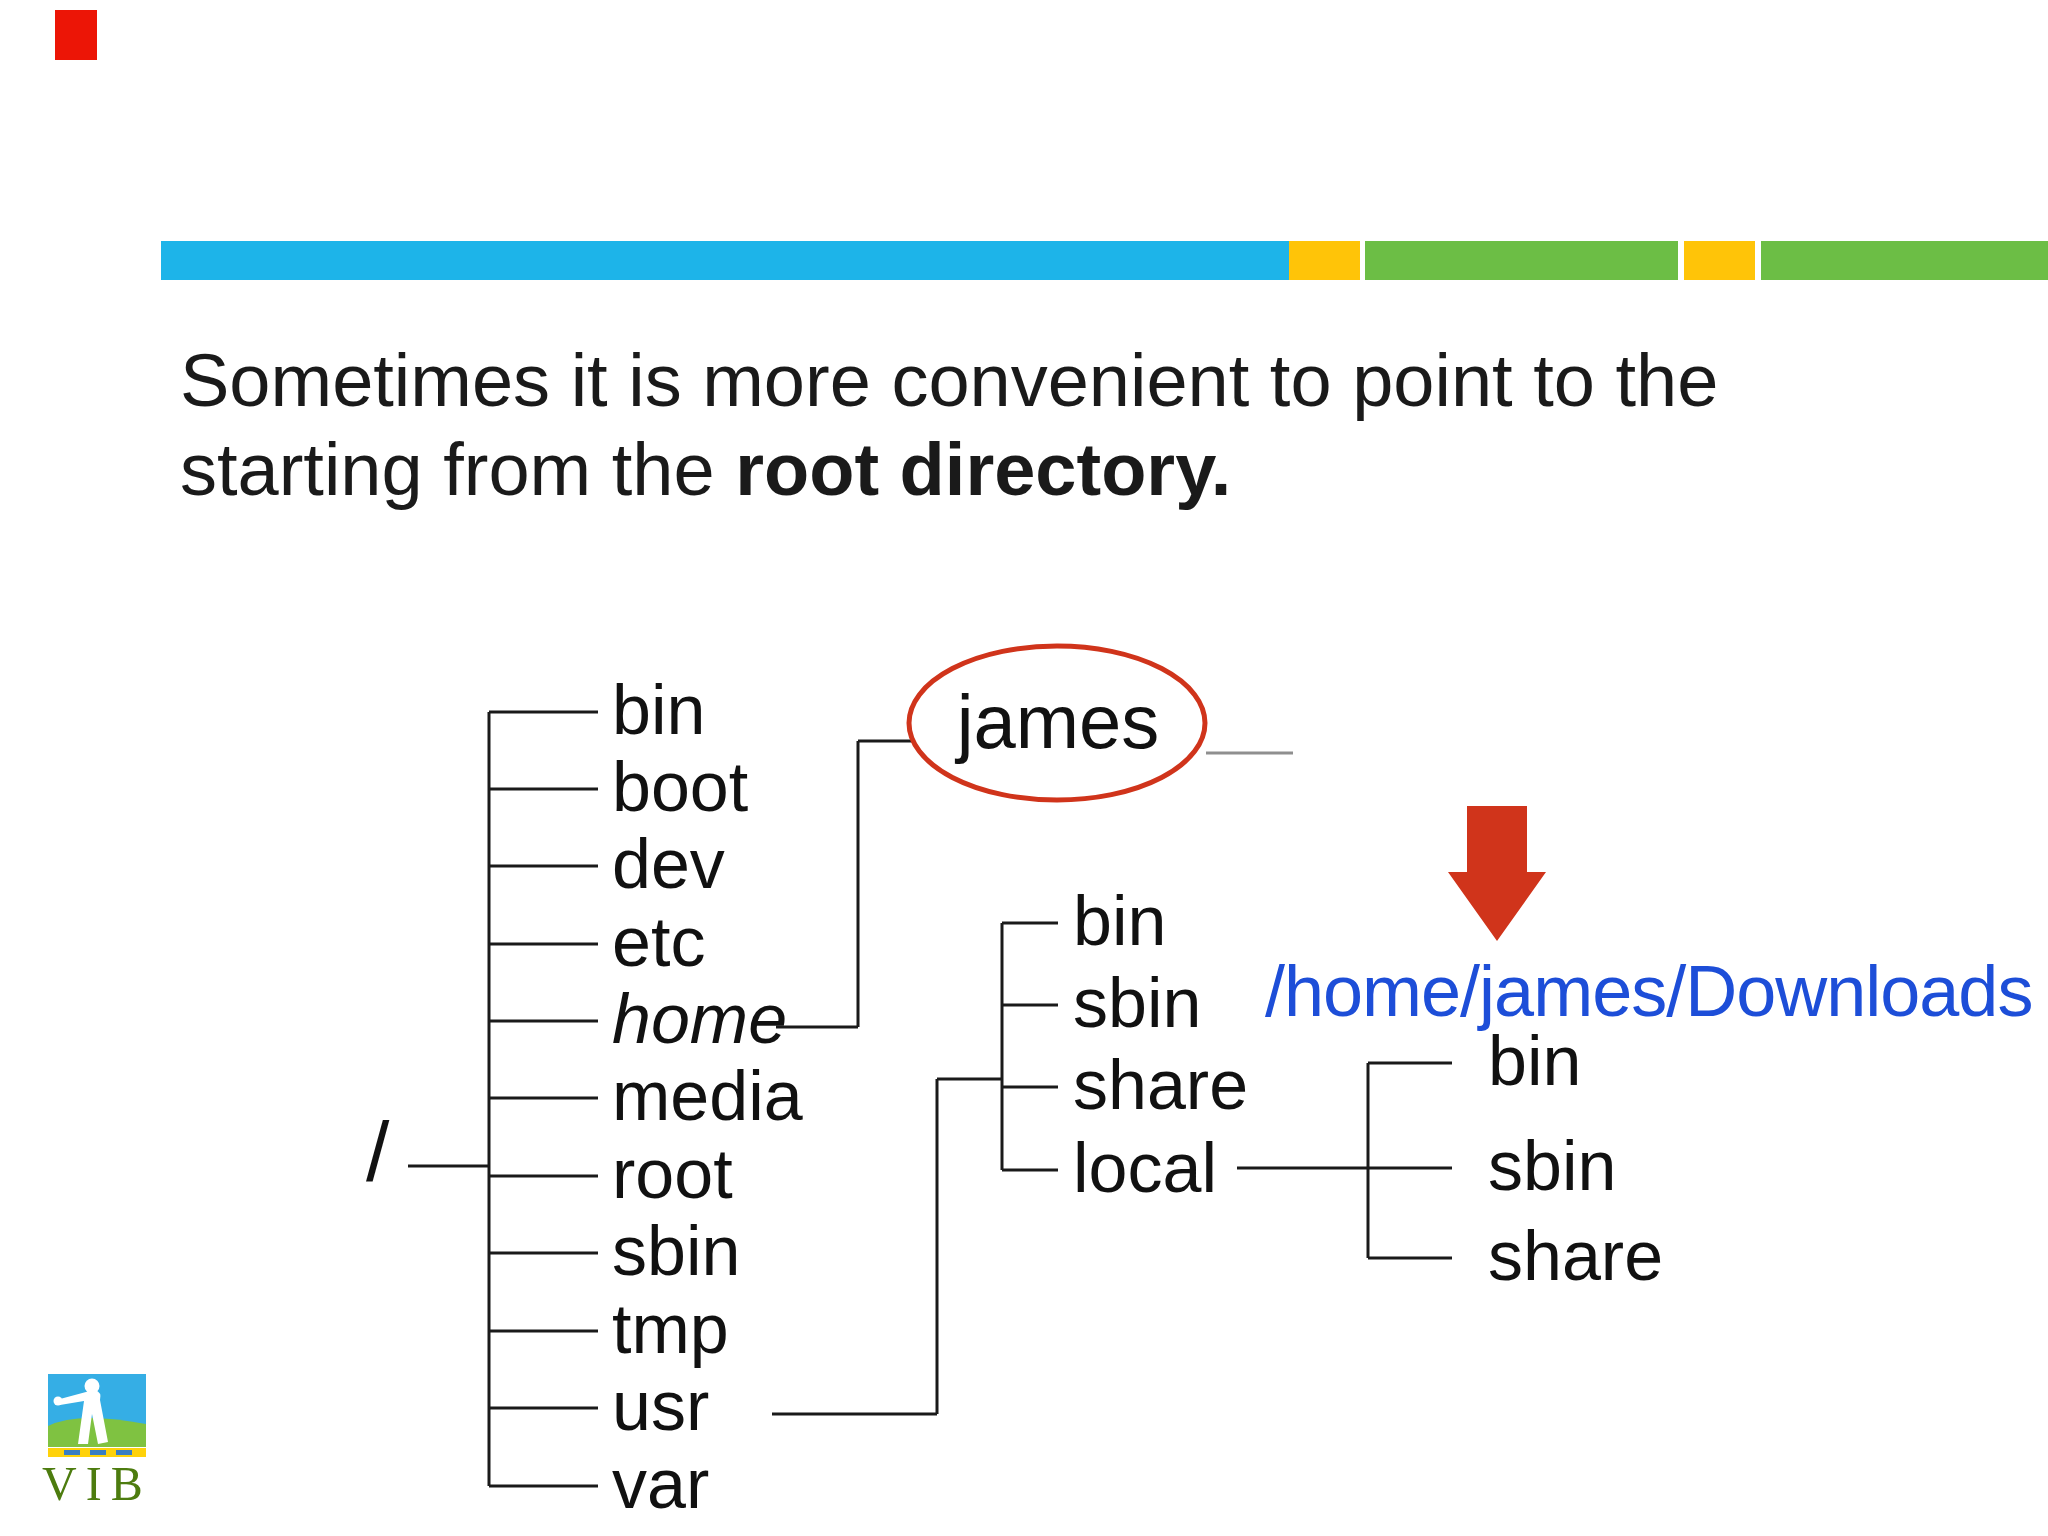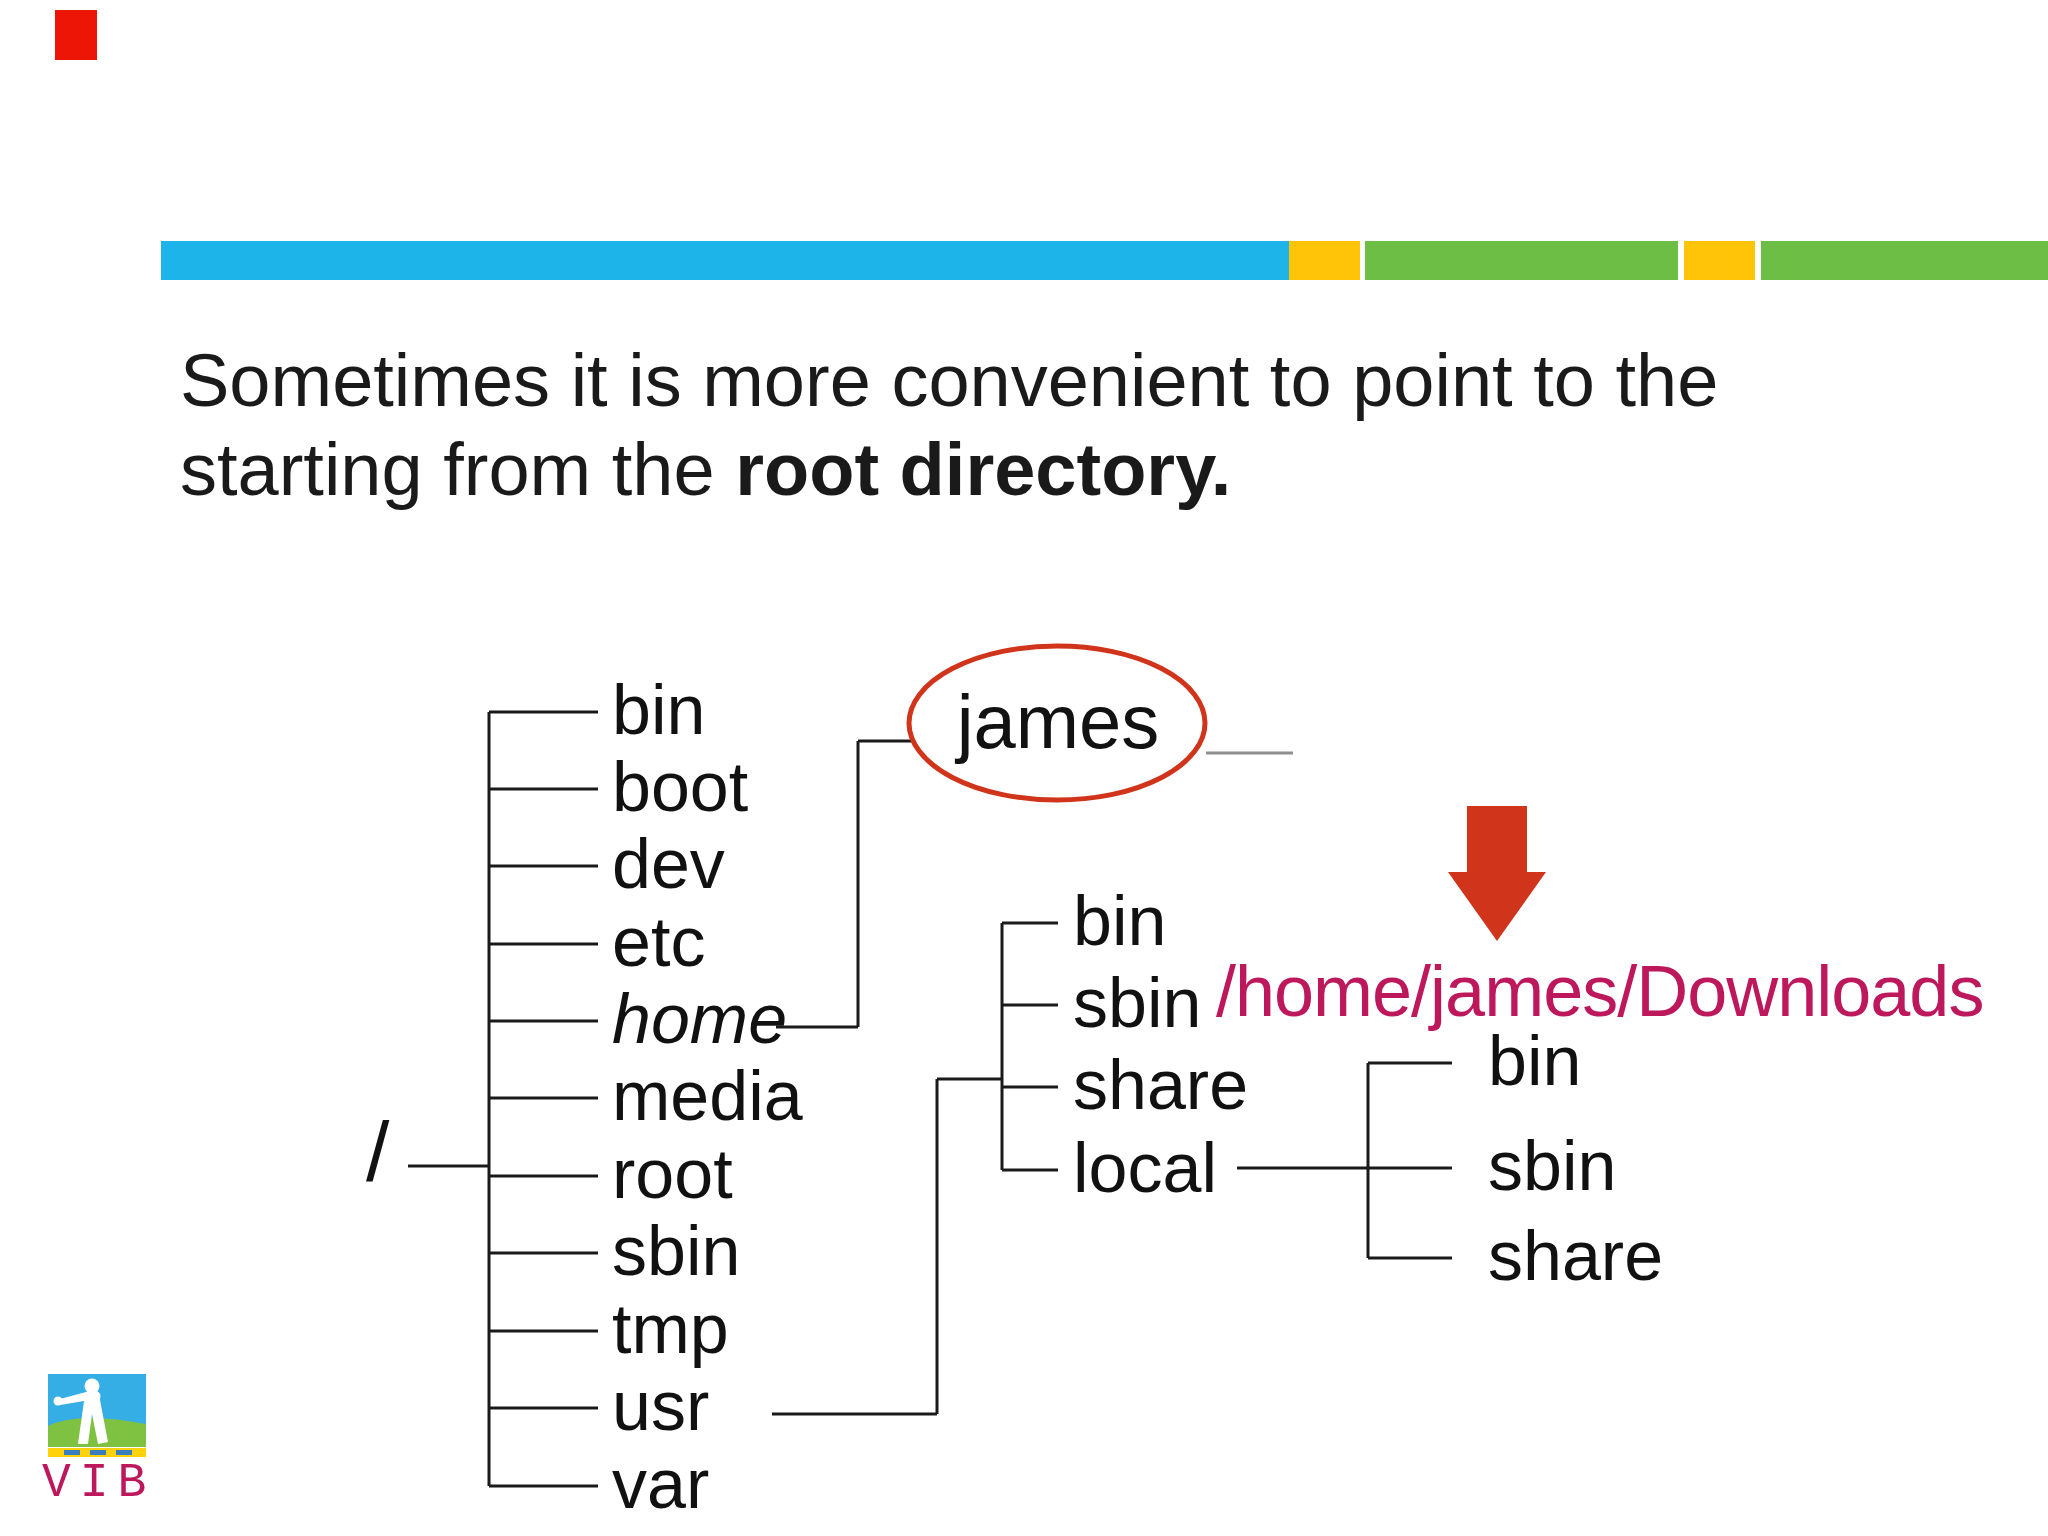--- a/index.html
+++ b/index.html
@@ -18,26 +18,26 @@
   .seg-yellow2{left:1523px;width:71px;background:#ffc408;}
   .seg-green2{left:1600px;width:287px;background:#6cbe45;}
   .body-text{left:180px;top:336px;width:1690px;font-size:74px;line-height:89px;color:#1a1a1a;}
   .body-text b{font-weight:700;}
   .diagram{left:0;top:600px;width:2048px;height:936px;}
   .tree-svg{position:absolute;left:0;top:0;}
   .t-label{position:absolute;font-size:70px;color:#111;white-space:nowrap;line-height:1.1;}
   .slash-label{left:366px;top:1106px;font-size:84px;}
   .james-label{left:910px;top:680px;width:296px;text-align:center;font-size:76px;}
   .downloads-label{left:1318px;top:713px;font-size:70px;}
-  .path-label{left:1216px;top:950px;font-size:72px;color:#be185d;letter-spacing:-1px;white-space:nowrap;}
+  .path-label{left:1265px;top:950px;font-size:72px;color:#1d4ed8;letter-spacing:-1px;white-space:nowrap;}
   .vib-logo{left:42px;top:1372px;width:120px;height:130px;}
   .vib-art{position:absolute;left:6px;top:2px;width:98px;height:73px;}
   .vib-strip{position:absolute;left:6px;top:76px;width:98px;height:9px;background:#ffd20a;}
   .vib-strip i{position:absolute;top:2px;height:5px;width:16px;background:#3a7ec2;}
-  .vib-text{position:absolute;left:0px;top:84px;font-family:Liberation Mono, monospace;font-size:48px;letter-spacing:9px;color:#be185d;}
+  .vib-text{position:absolute;left:0px;top:84px;font-family:Liberation Serif, serif;font-size:48px;letter-spacing:9px;color:#4d7c0f;}
 </style>
 </head>
 <body>
 
 <div class="slide">
 
   <div class="abs rec-indicator"></div>
 
 
   <div class="abs accent-bar">

